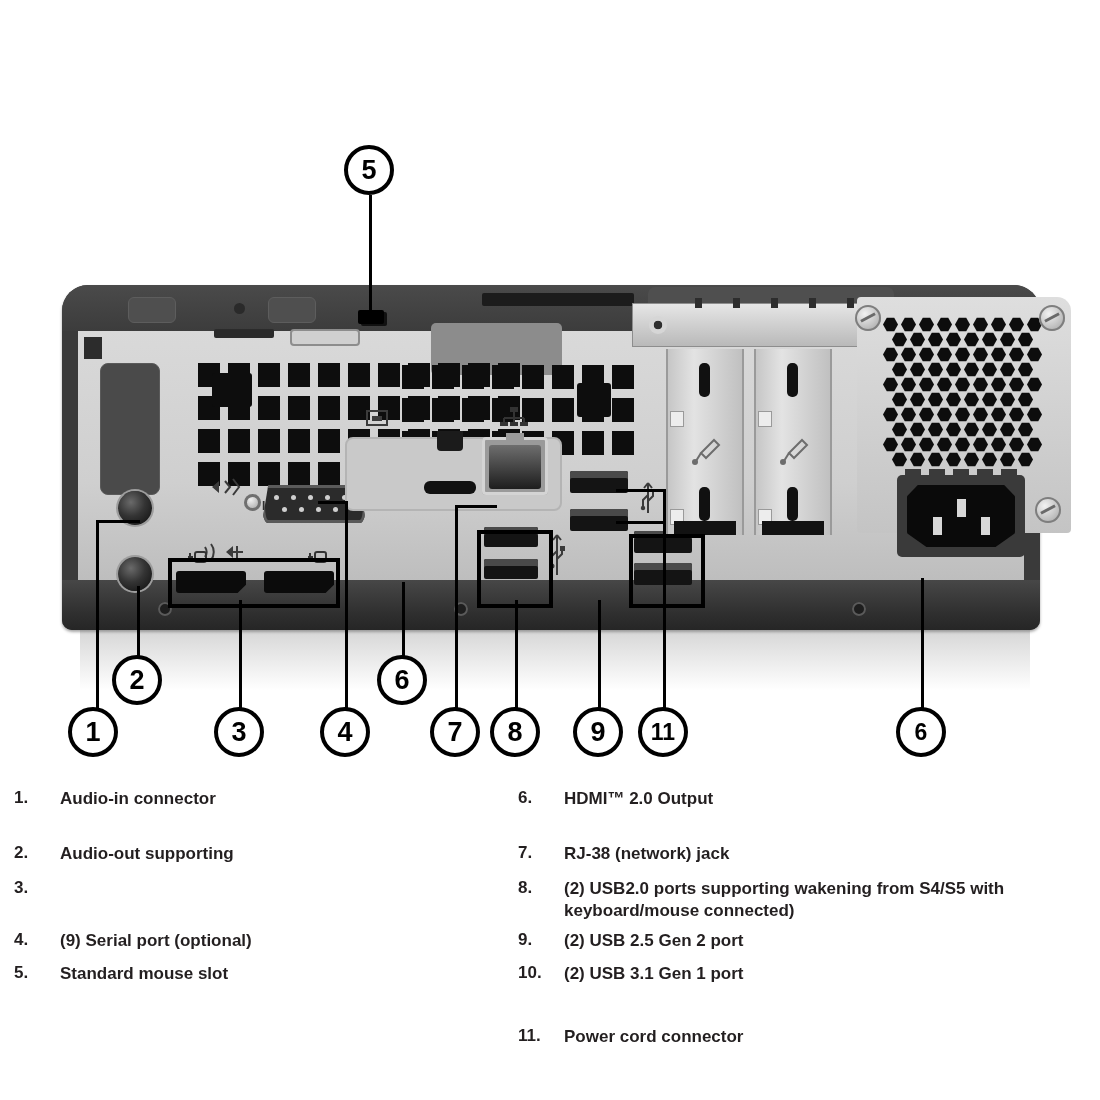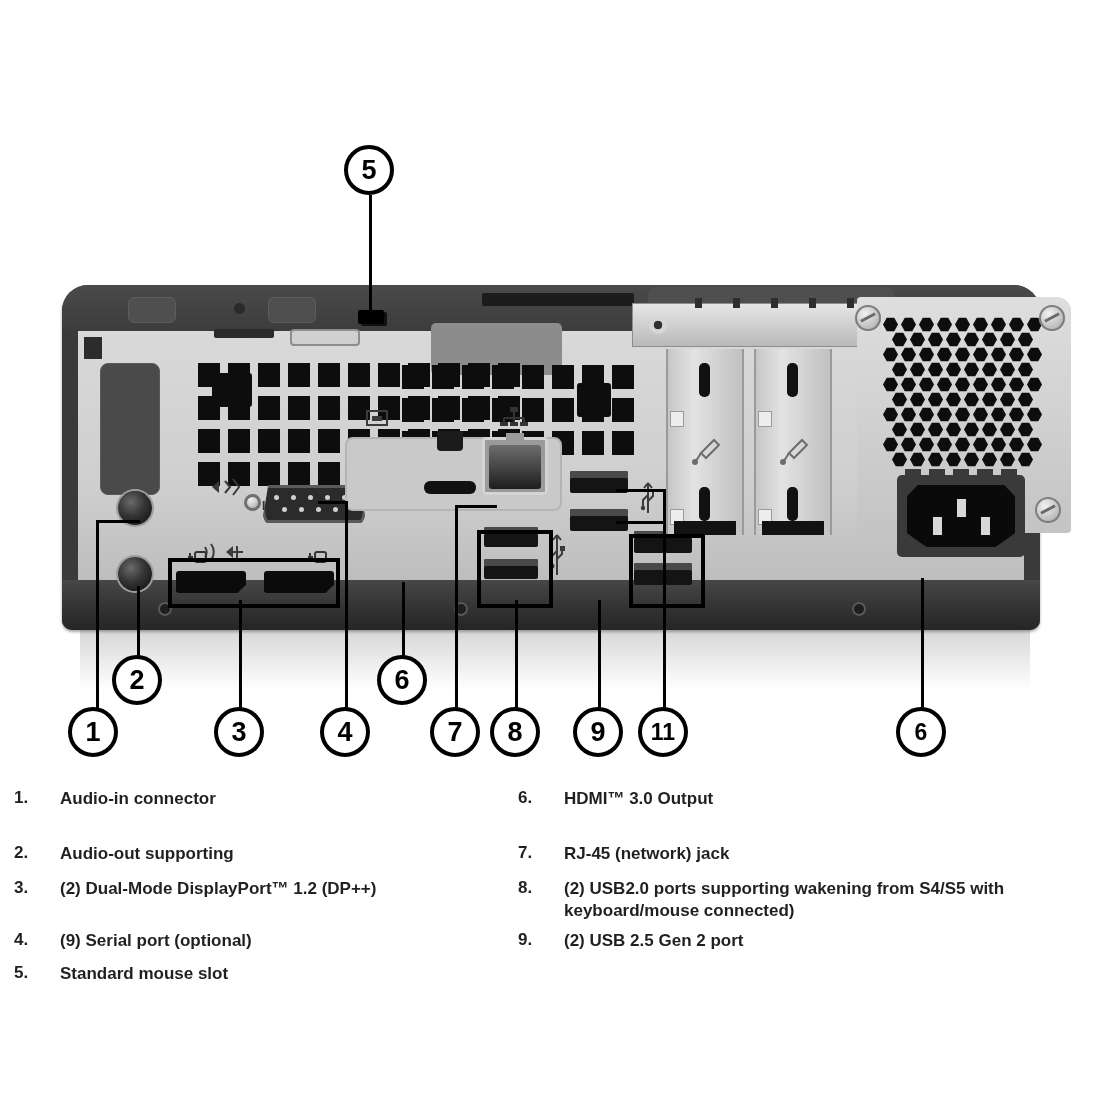--- a/index.html
+++ b/index.html
@@ -525,41 +525,48 @@
     <div class="lrow col-l" style="top:20px;">
       <span class="lnum">1.</span>
       <span class="ltxt">Audio-in connector</span>
     </div>
     <div class="lrow col-l" style="top:75px;">
       <span class="lnum">2.</span>
       <span class="ltxt">Audio-out supporting</span>
     </div>
     <div class="lrow col-l" style="top:110px;">
       <span class="lnum">3.</span>
-      <span class="ltxt">(2) Dual-Mode DisplayPort™ 1.2 (DP++)</span>
     </div>
     <div class="lrow col-l" style="top:162px;">
       <span class="lnum">4.</span>
       <span class="ltxt"> (9) Serial port (optional)</span>
     </div>
     <div class="lrow col-l" style="top:195px;">
       <span class="lnum">5.</span>
       <span class="ltxt">Standard mouse slot</span>
     </div>
 
     <div class="lrow col-r" style="top:20px;">
       <span class="lnum">6.</span>
-      <span class="ltxt">HDMI™  3.0  Output</span>
+      <span class="ltxt">HDMI™  2.0  Output</span>
     </div>
     <div class="lrow col-r" style="top:75px;">
       <span class="lnum">7.</span>
-      <span class="ltxt">RJ-45 (network) jack</span>
+      <span class="ltxt">RJ-38 (network) jack</span>
     </div>
     <div class="lrow col-r" style="top:110px;">
       <span class="lnum">8.</span>
       <span class="ltxt"> (2) USB2.0 ports supporting wakening from S4/S5 with keyboard/mouse connected)</span>
     </div>
     <div class="lrow col-r" style="top:162px;">
       <span class="lnum">9.</span>
       <span class="ltxt"> (2) USB 2.5 Gen 2 port</span>
     </div>
+    <div class="lrow col-r" style="top:195px;">
+      <span class="lnum">10.</span>
+      <span class="ltxt">(2) USB 3.1 Gen 1 port</span>
+    </div>
+    <div class="lrow col-r" style="top:258px;">
+      <span class="lnum">11.</span>
+      <span class="ltxt">Power cord connector</span>
+    </div>
   </div>
 </div>
 
 </body></html>

